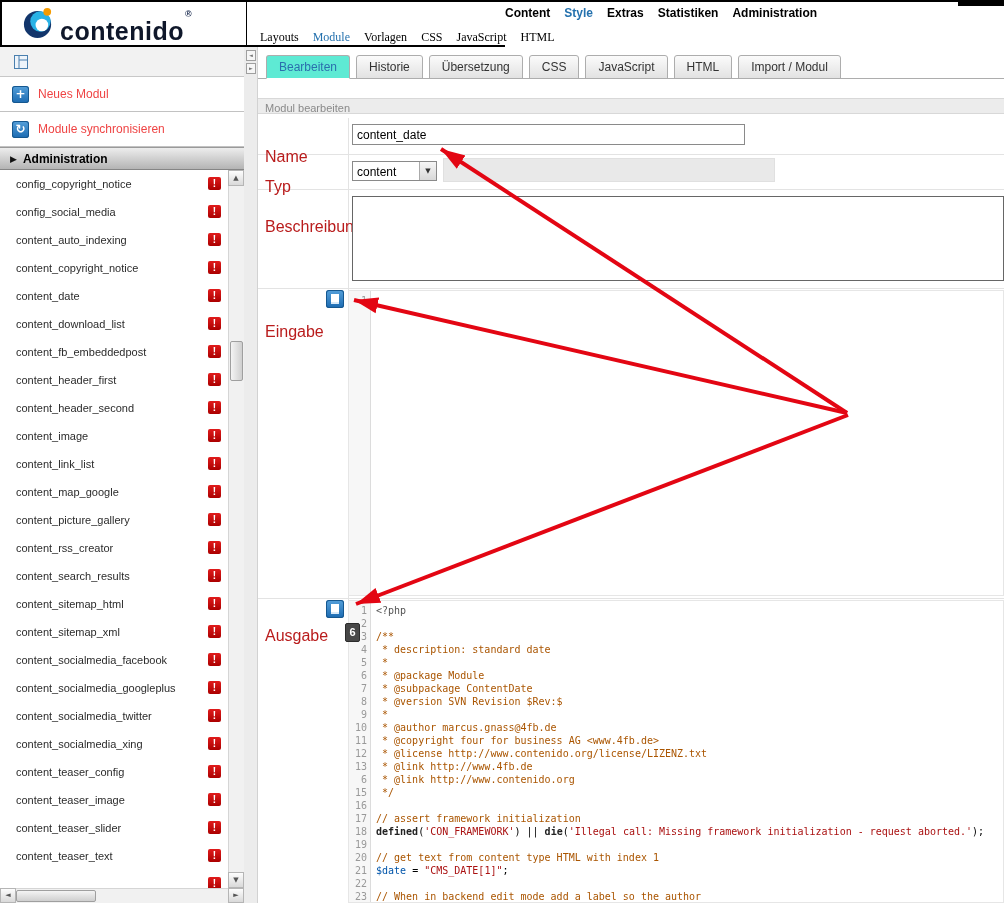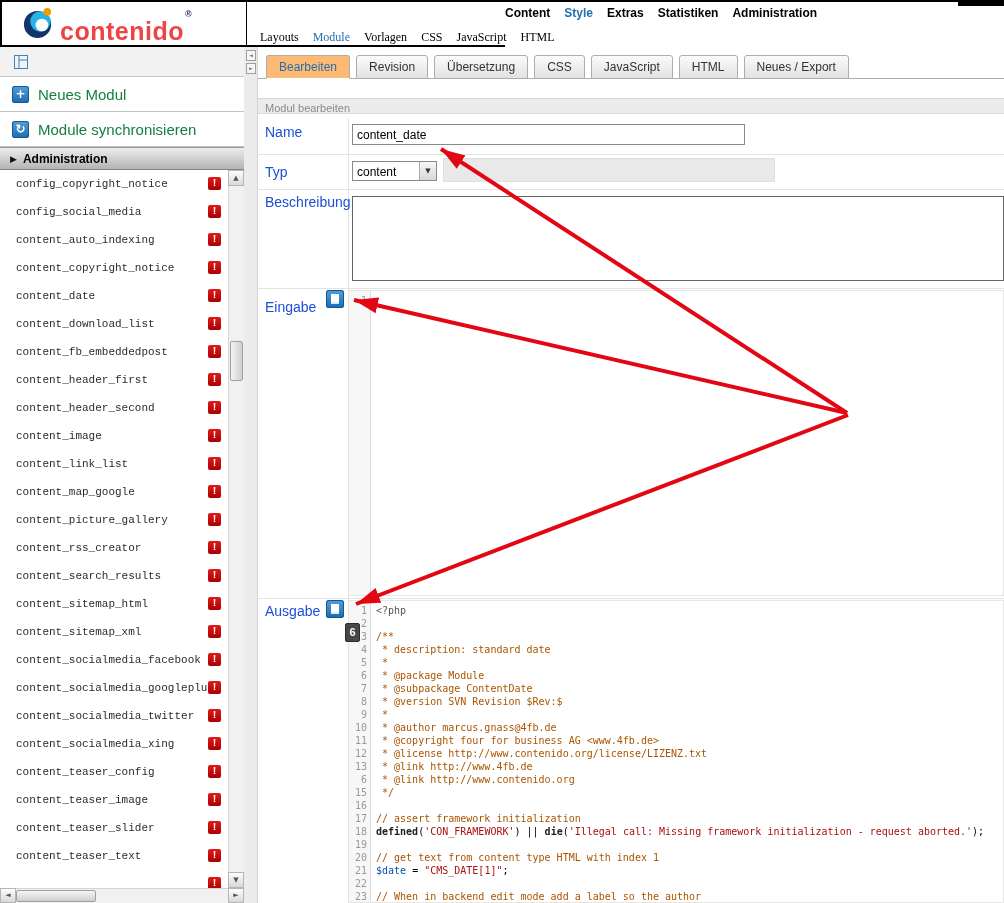--- a/index.html
+++ b/index.html
@@ -3,42 +3,42 @@
 <meta charset="utf-8">
 <style>
   * { margin:0; padding:0; box-sizing:border-box; }
   body { font-family:"Liberation Sans", sans-serif; background:#fff; }
   .screen { position:relative; width:1004px; height:903px; background:#fff; overflow:hidden; }
 
   
   .header { position:absolute; left:0; top:0; width:1004px; height:47px; background:#000; }
   .logo-box { position:absolute; left:2px; top:2px; width:244px; height:43px; background:#fff; display:flex; align-items:center; }
   .logo-icon { margin-left:20px; width:33px; height:33px; flex:0 0 auto; }
-  .logo-text { font-size:25px; font-weight:bold; color:#ef4444; letter-spacing:0.5px; margin-left:5px;margin-top:16px; }
+  .logo-text { font-size:25px; font-weight:bold; color:#0f172a; letter-spacing:0.5px; margin-left:5px;margin-top:16px; }
   .logo-reg { font-size:9px; font-weight:bold; color:#1b2c50; position:relative; top:-10px; left:1px; }
   .menu-panel { position:absolute; left:247px; top:2px; width:711px; height:43px; background:#fff; }
   .menu-row { position:absolute; left:13px; display:flex; gap:14px; white-space:nowrap; }
   .menu-row.main { top:4px; font-weight:bold; font-size:12px; }
   .menu-row.sub { top:28px; font-size:12px;font-family:Liberation Serif, serif; }
   .menu-item { color:#000; cursor:pointer; }
   .menu-item.active { color:#2471ae; }
 
   
   .sidebar { position:absolute; left:0; top:47px; width:244px; height:856px; background:#fff; }
   .side-toolbar { position:absolute; left:0; top:0; width:244px; height:30px; background:#f2f2f2; border-bottom:1px solid #c8c8c8; }
   .frames-icon { position:absolute; left:14px; top:8px; }
   .side-action { position:absolute; left:0; width:244px; height:35px; background:#fff; border-bottom:1px solid #c2c2c2; display:flex; align-items:center; padding-left:12px; cursor:pointer; }
   .side-action.a0 { top:30px; }
   .side-action.a1 { top:65px; }
   .action-icon { width:17px; height:17px; border-radius:3px; background:linear-gradient(#55a0da,#1b6ab1); box-shadow:inset 0 0 0 1px #15578f; color:#fff; font-size:12px; font-weight:bold; text-align:center; line-height:16px; font-family:"DejaVu Sans",sans-serif; flex:0 0 auto; }
-  .side-action .lbl { margin-left:9px; font-size:15px; color:#15803d; }
+  .side-action .lbl { margin-left:9px; font-size:12px; color:#ef4444; }
   .side-section { position:absolute; left:0; top:100px; width:244px; height:23px; background:linear-gradient(#ededed,#b4b4b4); border-top:1px solid #9a9a9a; border-bottom:1px solid #858585; display:flex; align-items:center; padding-left:10px; cursor:pointer; }
   .side-section .tri { font-size:9px; color:#111; margin-right:6px; font-family:"DejaVu Sans",sans-serif; }
   .side-section .slbl { font-size:12px; font-weight:bold; color:#000; }
-  .module-list { position:absolute; left:0; top:123px; width:228px; height:718px; overflow:hidden; background:#fff;font-family:Liberation Mono, monospace; }
+  .module-list { position:absolute; left:0; top:123px; width:228px; height:718px; overflow:hidden; background:#fff; }
   .module-row { position:relative; height:28px; display:flex; align-items:center; padding-left:16px; cursor:pointer; }
   .mod-name { font-size:11px; color:#2b2b2b; }
   .err-badge { position:absolute; right:7px; top:7px; width:13px; height:13px; background:linear-gradient(#e01b1b,#ab0000); border-radius:2px; color:#fff; font-size:10px; font-weight:bold; text-align:center; line-height:13px; }
 
   .vscroll { position:absolute; right:0; top:123px; width:16px; height:718px; background:#f1f1f1; border-left:1px solid #d5d5d5; }
   .scroll-btn { position:absolute; width:16px; height:16px; background:linear-gradient(#fdfdfd,#d9d9d9); border:1px solid #b5b5b5; color:#555; font-size:7px; text-align:center; line-height:14px; font-family:"DejaVu Sans",sans-serif; cursor:pointer; }
   .vscroll .up { top:0; left:-1px; }
   .vscroll .down { bottom:0; left:-1px; }
   .vthumb { position:absolute; left:1px; top:171px; width:13px; height:40px; background:linear-gradient(90deg,#f4f4f4,#cfcfcf); border:1px solid #9f9f9f; border-radius:2px; cursor:pointer; }
   .hscroll { position:absolute; left:0; bottom:0; width:244px; height:15px; background:#f1f1f1; border-top:1px solid #d5d5d5; }
@@ -50,39 +50,39 @@
   .divider { position:absolute; left:244px; top:47px; width:14px; height:856px; background:#ececec; border-right:1px solid #d2d2d2; cursor:col-resize; }
   .split-handle { position:absolute; left:2px; width:10px; height:11px; border:1px solid #9f9f9f; background:#f6f6f6; color:#777; font-size:5px; text-align:center; line-height:9px; font-family:"DejaVu Sans",sans-serif; cursor:pointer; }
   .split-handle.h1 { top:3px; }
   .split-handle.h2 { top:16px; }
 
   
   .main { position:absolute; left:258px; top:47px; width:746px; height:856px; background:#fff; }
   .tabline { position:absolute; left:0; top:31px; width:746px; height:1px; background:#adadad; }
   .tabbar { position:absolute; left:2px; top:8px; width:744px; height:24px; white-space:nowrap; }
   .tab { position:relative; display:inline-block; height:24px; line-height:22px; padding:0 12px; margin-left:6px; border:1px solid #adadad; border-radius:3px 3px 0 0; background:linear-gradient(#fbfbfb,#e2e2e2); font-size:12px; color:#333; vertical-align:bottom; cursor:pointer; z-index:2; }
-  .tab.active { background:#fdba74; border-bottom:1px solid #fff; color:#2b6fad; }
+  .tab.active { background:#5eead4; border-bottom:1px solid #fff; color:#2b6fad; }
   .section-bar { position:absolute; left:0; top:51px; width:746px; height:16px; background:#ececec; border-top:1px solid #d8d8d8; border-bottom:1px solid #d8d8d8; font-size:11px; color:#8a8a8a; line-height:18px; padding-left:7px; }
 
   .form { position:absolute; left:0; top:71px; width:746px; height:785px; }
   .vline { position:absolute; left:90px; top:0; height:785px; width:1px; background:#e3e3e3; }
   .hline { position:absolute; left:0; width:746px; height:1px; background:#e3e3e3; }
-  .flabel { position:absolute; left:7px; font-size:14px; color:#1d4ed8; }
+  .flabel { position:absolute; left:7px; font-size:16px; color:#b91c1c;margin-top:24px; }
   .name-input { position:absolute; left:94px; top:6px; width:393px; height:21px; border:1px solid #8a8a8a; font-size:12px; padding:0 4px; font-family:"Liberation Sans",sans-serif; color:#000; background:#fff; }
   .typ-select { position:absolute; left:94px; top:43px; width:85px; height:20px; border:1px solid #8a8a8a; background:#fff; font-size:12px; cursor:pointer; }
   .typ-select .val { position:absolute; left:4px; top:3px; color:#000; }
   .typ-select .arrow-btn { position:absolute; right:0; top:0; width:17px; height:18px; background:linear-gradient(#f6f6f6,#d8d8d8); border-left:1px solid #aaa; text-align:center; font-size:7px; line-height:18px; color:#333; font-family:"DejaVu Sans",sans-serif; }
   .typ-disabled { position:absolute; left:185px; top:40px; width:332px; height:24px; background:#e9e9e9; border:1px solid #e0e0e0; }
   .desc-textarea { position:absolute; left:94px; top:78px; width:652px; height:85px; border:1px solid #666; resize:none; font-family:"Liberation Sans",sans-serif; font-size:12px; background:#fff; }
   .label-icon { position:absolute; left:68px; width:18px; height:18px; border-radius:3px; background:linear-gradient(#55a0da,#1b6ab1); box-shadow:inset 0 0 0 1px #15578f; cursor:pointer; }
   .label-icon .glyph { position:absolute; left:5px; top:4px; width:8px; height:10px; background:#fff; box-shadow:inset 0 3px 0 rgba(27,106,177,0.0), inset 0 -2px 0 #d8e9f7; }
   .icon-eingabe { top:172px; }
   .icon-ausgabe { top:482px; }
   .lbl-name { top:6px; }
-  .lbl-typ { top:46px; }
+  .lbl-typ { top:36px; }
   .lbl-desc { top:76px; }
   .lbl-eingabe { top:181px; }
   .lbl-ausgabe { top:485px; }
   .badge6 { position:absolute; left:87px; top:505px; width:15px; height:19px; background:#474747; border:1px solid #2b2b2b; border-radius:2px; color:#fff; font-size:11px; font-weight:bold; text-align:center; line-height:17px; z-index:10; }
 
   .editor { position:absolute; left:90px; width:656px; background:#fff; display:flex; font-family:"DejaVu Sans Mono",monospace; font-size:10px; line-height:13px; border:1px solid #e6e6e6; cursor:text; }
   #eingabe-editor { top:172px; height:306px; }
   #ausgabe-editor { top:482px; height:303px; }
   .gutter { width:22px; background:#f7f7f7; border-right:1px solid #dcdcdc; color:#999; text-align:right; padding:3px 3px 0 0; flex:0 0 auto; }
   .gutter .gline { height:13px; }
@@ -276,21 +276,21 @@
     </div>
   </div>
 
   <div class="divider">
     <div class="split-handle h1">◄</div>
     <div class="split-handle h2">►</div>
   </div>
 
   <div class="main">
     <div class="tabline"></div>
-    <div class="tabbar" id="tabbar"><div class="tab active">Bearbeiten</div><div class="tab">Revision</div><div class="tab">Übersetzung</div><div class="tab">CSS</div><div class="tab">JavaScript</div><div class="tab">HTML</div><div class="tab">Neues / Export</div></div>
+    <div class="tabbar" id="tabbar"><div class="tab active">Bearbeiten</div><div class="tab">Historie</div><div class="tab">Übersetzung</div><div class="tab">CSS</div><div class="tab">JavaScript</div><div class="tab">HTML</div><div class="tab">Import / Modul</div></div>
     <div class="section-bar">Modul bearbeiten</div>
 
     <div class="form">
       <div class="vline"></div>
       <div class="hline" style="top:36px"></div>
       <div class="hline" style="top:71px"></div>
       <div class="hline" style="top:170px"></div>
       <div class="hline" style="top:480px"></div>
 
       <span class="flabel lbl-name">Name</span>

